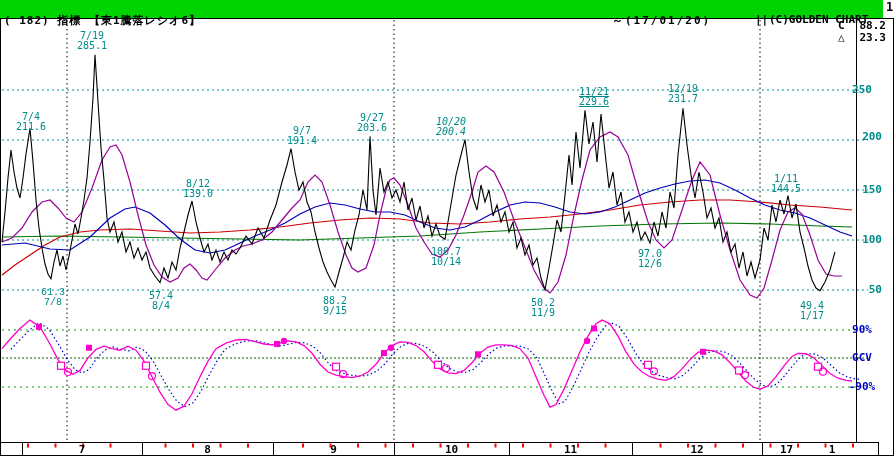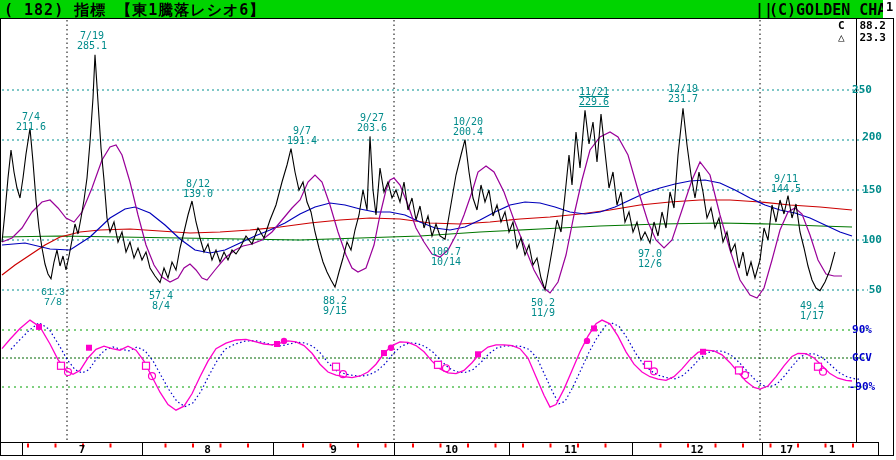--- a/index.html
+++ b/index.html
@@ -1,20 +1,20 @@
 <!DOCTYPE html>
 <html><head>
 <meta charset="utf-8">
 <style>
   html,body{margin:0;padding:0;background:#fff;}
   #stage{position:relative;width:896px;height:460px;background:#ffffff;overflow:hidden;
          font-family:"DejaVu Sans Mono","Liberation Mono",monospace;}
   #chart-canvas{position:absolute;left:0;top:0;}
   .bar{position:absolute;left:0;top:0;width:883px;height:18px;background:#00d400;color:#000;}
-  .bar span{position:absolute;top:1px;font-size:15px;white-space:pre;}
+  .bar span{position:absolute;top:13px;font-size:11px;white-space:pre;}
   .t-title{left:4px;letter-spacing:1px;font-weight:bold;}
   .t-range{left:612px;letter-spacing:2px;font-weight:bold;}
   .t-sep{left:755px;font-weight:bold;}
   .t-copy{left:769px;font-weight:bold;}
   .page1{position:absolute;left:883px;top:0;width:13px;height:18px;background:#fff;
          font-size:12px;font-weight:bold;text-align:center;color:#000;}
   .qrow{position:absolute;width:48px;display:flex;justify-content:space-between;
         font-size:11px;font-weight:bold;color:#000;line-height:12px;}
   #labels{position:absolute;left:0;top:0;width:896px;height:460px;pointer-events:none;}
   .ylab{position:absolute;left:842px;width:40px;text-align:right;font-size:11px;font-weight:bold;
@@ -112,20 +112,21 @@
       <circle cx="654" cy="371.373" r="3.5" fill="none" stroke="#ff00cc" stroke-width="1.2"></circle>
       <rect x="700" y="348.78" width="6" height="6" fill="#ff00cc"></rect>
       <rect x="735.5" y="366.94" width="7" height="7" fill="#fff" stroke="#ff00cc" stroke-width="1.2"></rect>
       <circle cx="745" cy="375.105" r="3.5" fill="none" stroke="#ff00cc" stroke-width="1.2"></circle>
       <rect x="814.5" y="363.208" width="7" height="7" fill="#fff" stroke="#ff00cc" stroke-width="1.2"></rect>
       <circle cx="823" cy="371.684" r="3.5" fill="none" stroke="#ff00cc" stroke-width="1.2"></circle>
     </svg>
 
   <div class="bar">
     <span class="t-title">( 182) 指標 【東1騰落レシオ6】</span>
+    <span class="t-range">～(17/01/20)</span>
     <span class="t-sep">||</span>
     <span class="t-copy">(C)GOLDEN CHART</span>
   </div>
   <div class="page1">1</div>
 
   <div class="qrow" style="left:838px;top:20px;">
     <span>C</span>
     <span>88.2</span>
   </div>
   <div class="qrow" style="left:838px;top:32px;">
@@ -152,21 +153,21 @@
       <div class="mlab" style="left: 780px; width: 18px; text-align: left;">17</div>
       <div class="ann" style="left: 6px; top: 112px;"><div>7/4</div><div>211.6</div></div>
       <div class="ann" style="left: 67px; top: 31px;"><div>7/19</div><div>285.1</div></div>
       <div class="ann" style="left: 28px; top: 288px; font-family: Liberation Mono, monospace;"><div>61.3</div><div>7/8</div></div>
       <div class="ann" style="left: 136px; top: 291px;"><div>57.4</div><div>8/4</div></div>
       <div class="ann" style="left: 173px; top: 179px;"><div>8/12</div><div>139.0</div></div>
       <div class="ann" style="left: 277px; top: 126px;"><div>9/7</div><div>191.4</div></div>
       <div class="ann" style="left: 310px; top: 296px;"><div>88.2</div><div>9/15</div></div>
       <div class="ann" style="left: 347px; top: 113px;"><div>9/27</div><div>203.6</div></div>
       <div class="ann" style="left: 421px; top: 247px;"><div>100.7</div><div>10/14</div></div>
-      <div class="ann" style="left: 443px; top: 117px;"><div>10/20</div><div>200.4</div></div>
+      <div class="ann" style="left: 426px; top: 117px; font-style: italic;"><div>10/20</div><div>200.4</div></div>
       <div class="ann" style="left: 518px; top: 298px;"><div>50.2</div><div>11/9</div></div>
       <div class="ann" style="left: 569px; top: 87px; text-decoration: underline;"><div>11/21</div><div>229.6</div></div>
       <div class="ann" style="left: 625px; top: 249px;"><div>97.0</div><div>12/6</div></div>
       <div class="ann" style="left: 658px; top: 84px;"><div>12/19</div><div>231.7</div></div>
-      <div class="ann" style="left: 761px; top: 174px;"><div>9/11</div><div>144.5</div></div>
+      <div class="ann" style="left: 761px; top: 174px;"><div>1/11</div><div>144.5</div></div>
       <div class="ann" style="left: 787px; top: 301px;"><div>49.4</div><div>1/17</div></div>
     </div>
 </div>
 
 </body></html>

